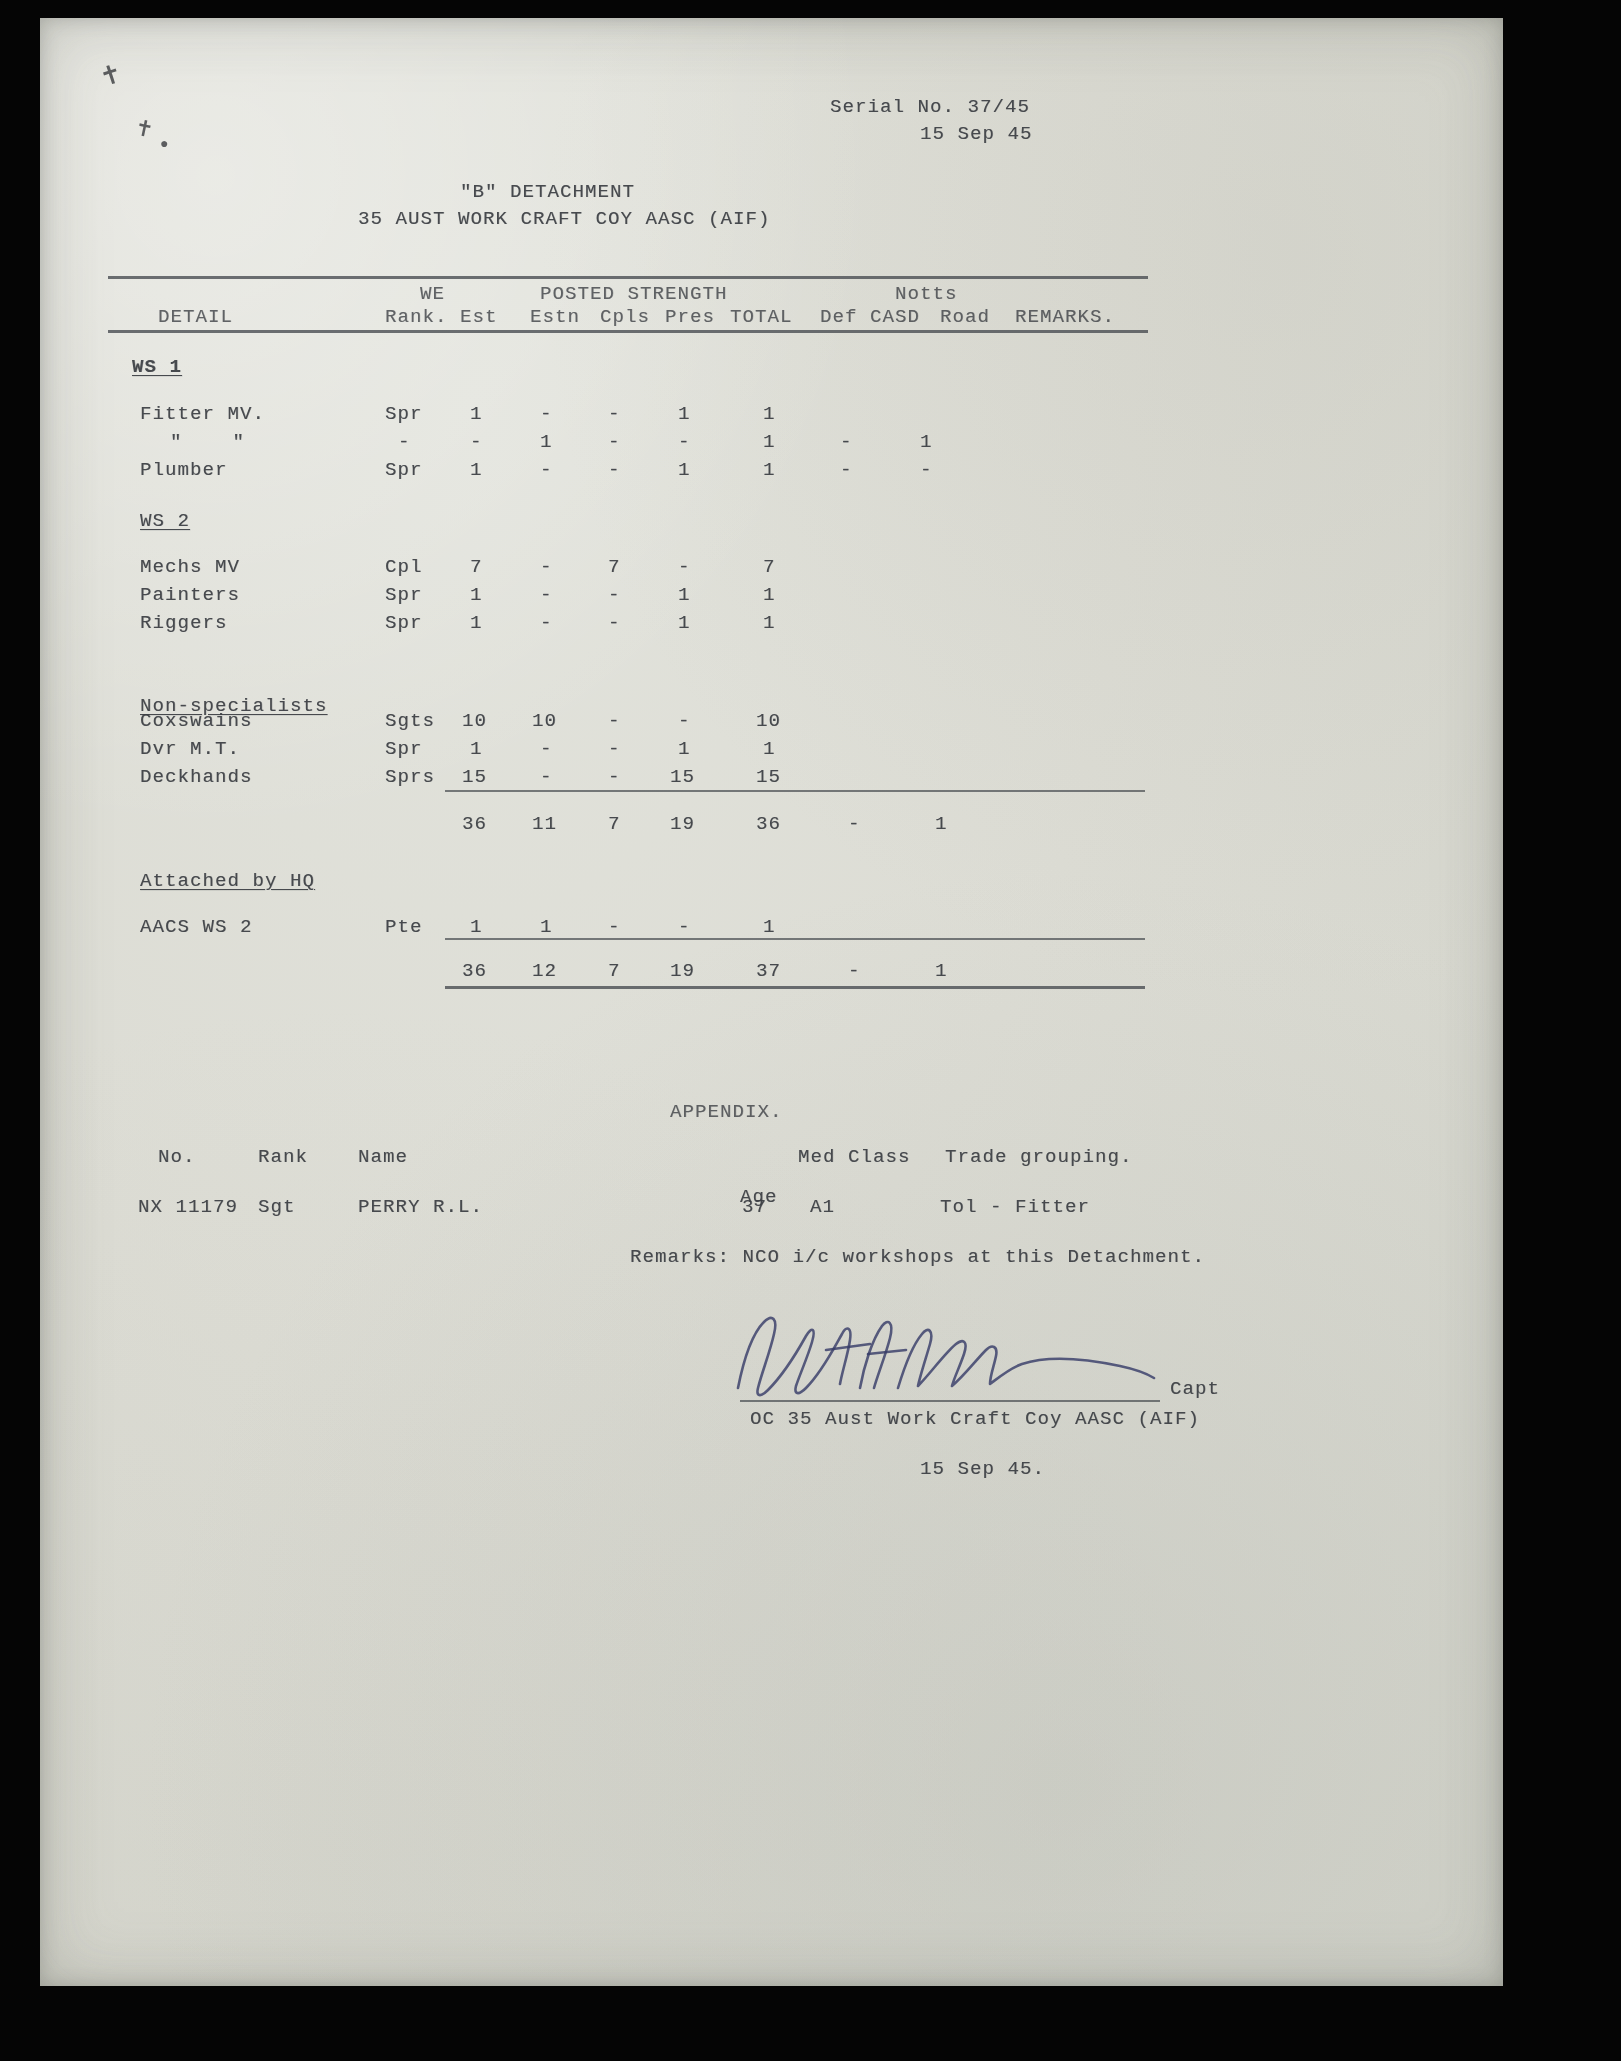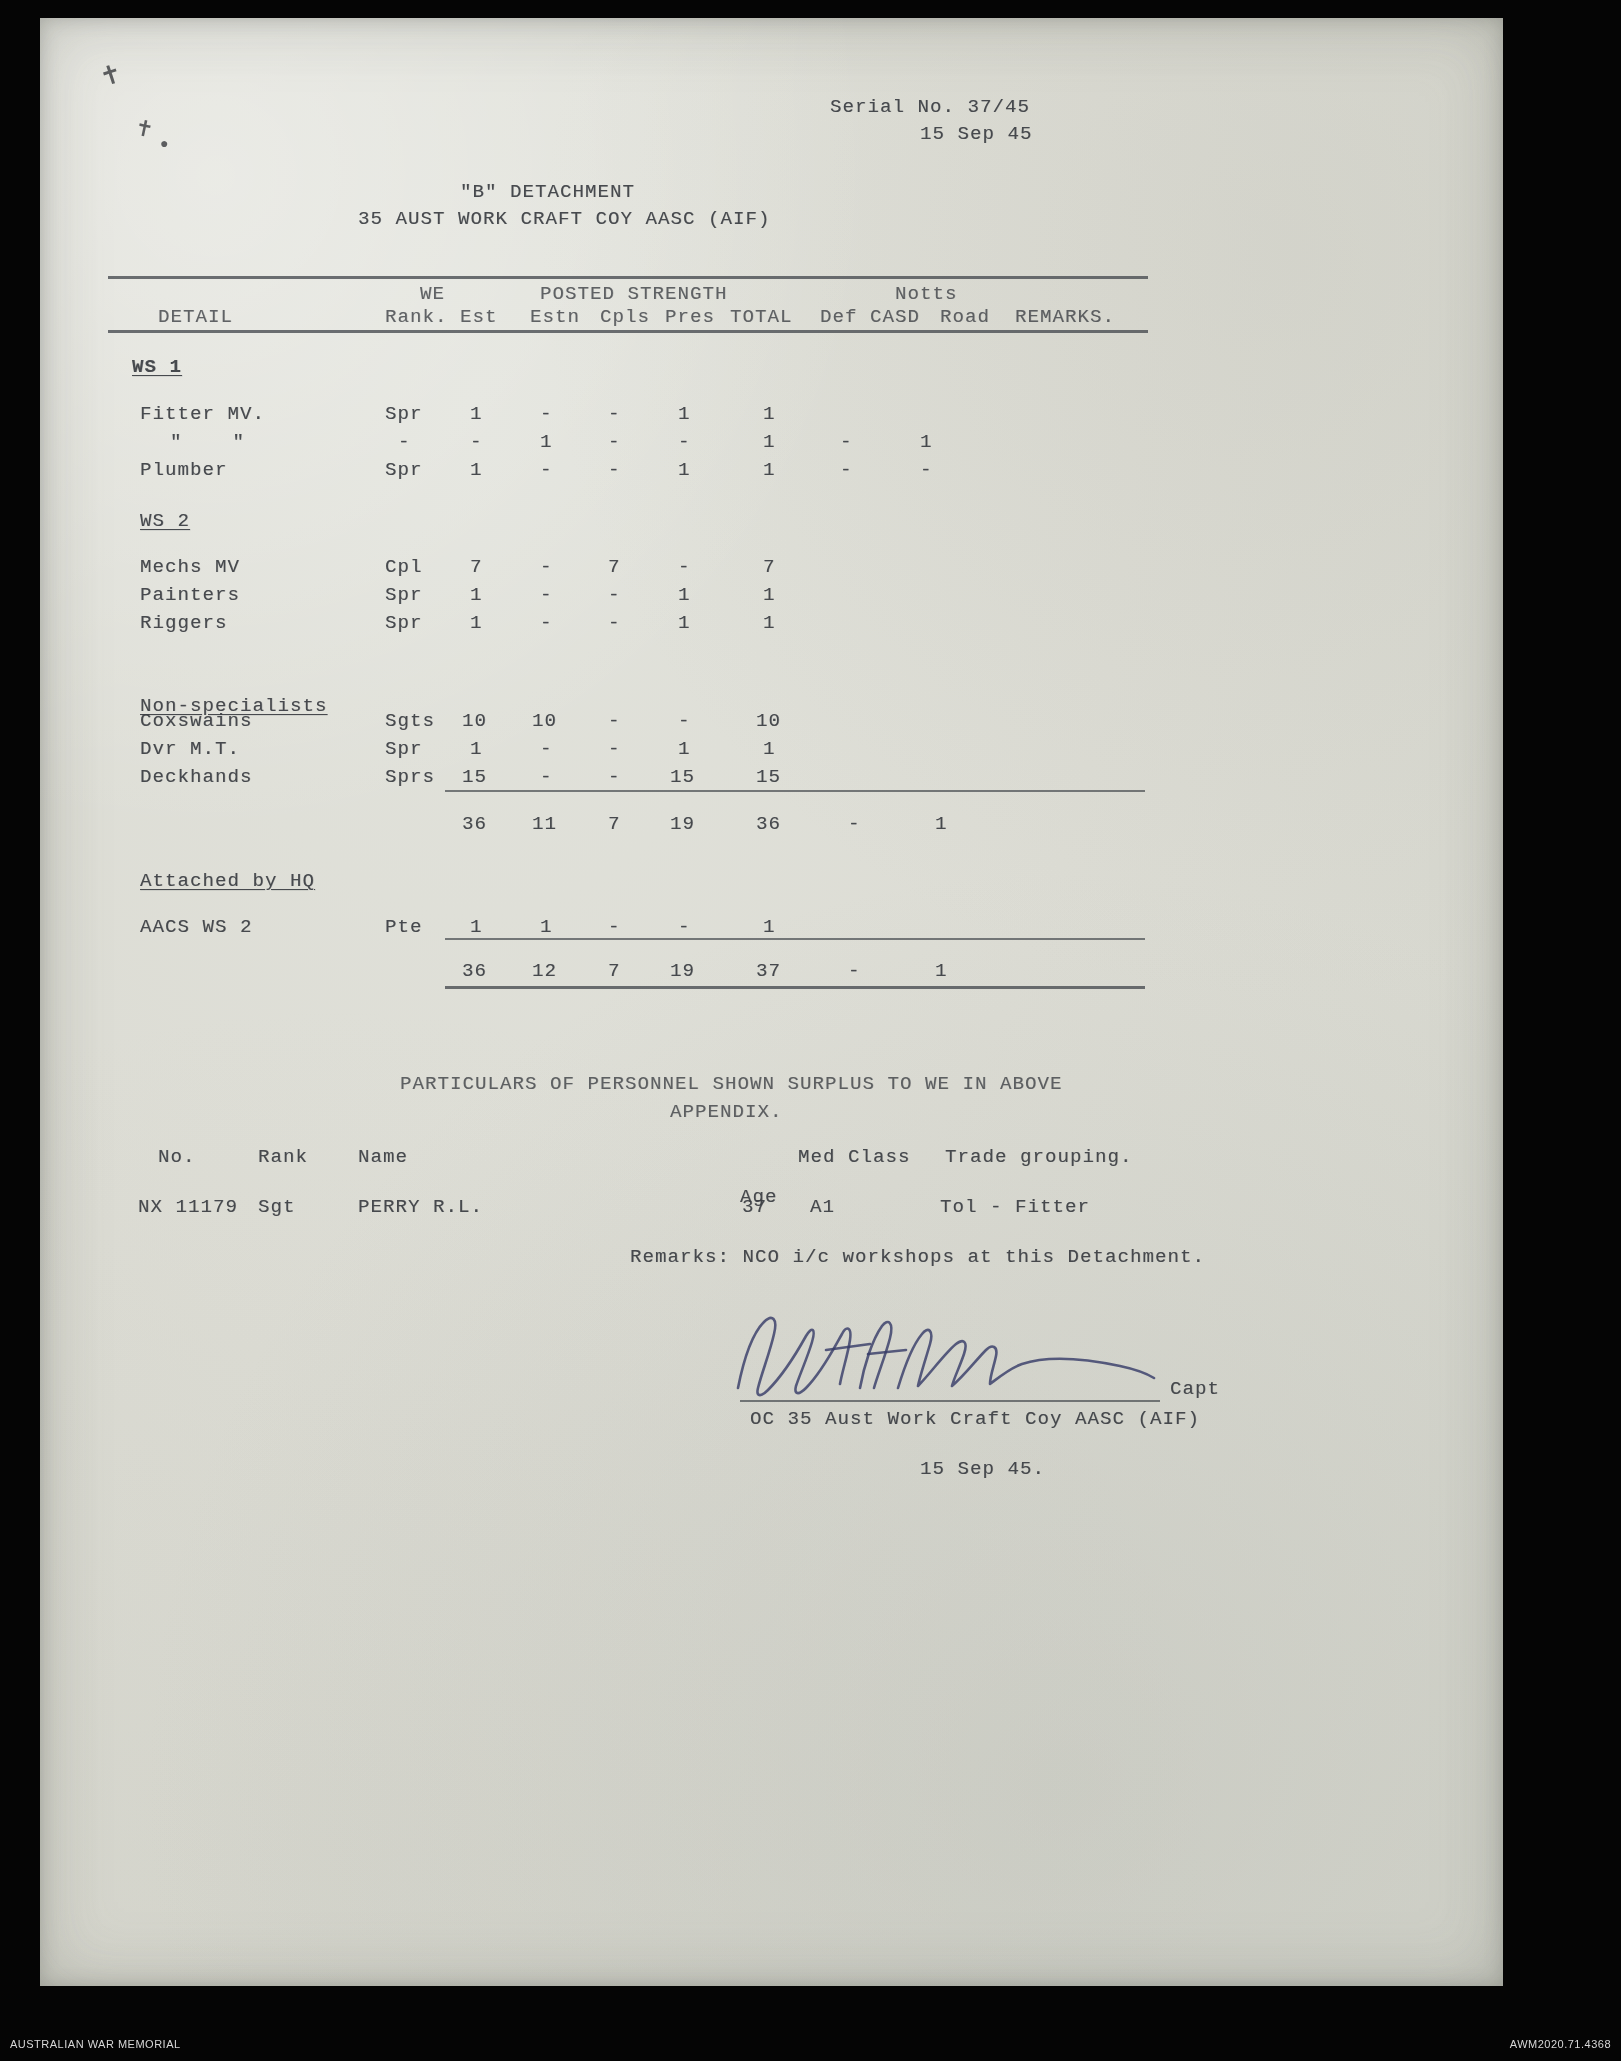--- a/index.html
+++ b/index.html
@@ -291,21 +291,20 @@
       <div class="typed" style="left:492px; top:942px;">12</div>
       <div class="typed" style="left:568px; top:942px;">7</div>
       <div class="typed" style="left:630px; top:942px;">19</div>
       <div class="typed" style="left:716px; top:942px;">37</div>
       <div class="typed" style="left:808px; top:942px;">-</div>
       <div class="typed" style="left:895px; top:942px;">1</div>
     </div>
 
     <div class="rule" style="left:405px; top:968px; width:700px;"></div>
 
-    <div class="typed faint" style="left:360px; top:1055px;">PARTICULARS OF PERSONNEL SHOWN SURPLUS TO WE IN ABOVE</div>
     <div class="typed faint" style="left:630px; top:1083px;">APPENDIX.</div>
 
     <div class="typed" style="left:118px; top:1128px;">No.</div>
     <div class="typed" style="left:218px; top:1128px;">Rank</div>
     <div class="typed" style="left:318px; top:1128px;">Name</div>
     <div class="typed" style="left:700px; top:1128px;margin-top:40px;">Age</div>
     <div class="typed" style="left:758px; top:1128px;">Med Class</div>
     <div class="typed" style="left:905px; top:1128px;">Trade grouping.</div>
 
     <div>
@@ -327,18 +326,14 @@
       <path d="M168,92 C174,72 182,50 192,38 C198,30 204,34 200,48 C196,62 190,80 188,90 C200,78 214,58 226,48 C234,42 238,46 234,58 C230,70 224,82 222,90 C234,80 246,64 256,54 C262,48 268,50 266,60 C264,70 260,80 260,88 C268,82 280,72 292,68 C316,60 352,62 390,70 C404,73 416,77 424,82"></path>
     </svg>
 
     <div class="rule thin" style="left:700px; top:1382px; width:420px;"></div>
     <div class="typed" style="left:1130px; top:1360px;">Capt</div>
     <div class="typed" style="left:710px; top:1390px;">OC 35 Aust Work Craft Coy AASC (AIF)</div>
     <div class="typed" style="left:880px; top:1440px;">15 Sep 45.</div>
 
   </div>
 
-  <div id="scan-credits">
-    <span>AUSTRALIAN WAR MEMORIAL</span>
-    <span>AWM2020.71.4368</span>
-  </div>
 
 </div>
 
 </body></html>

